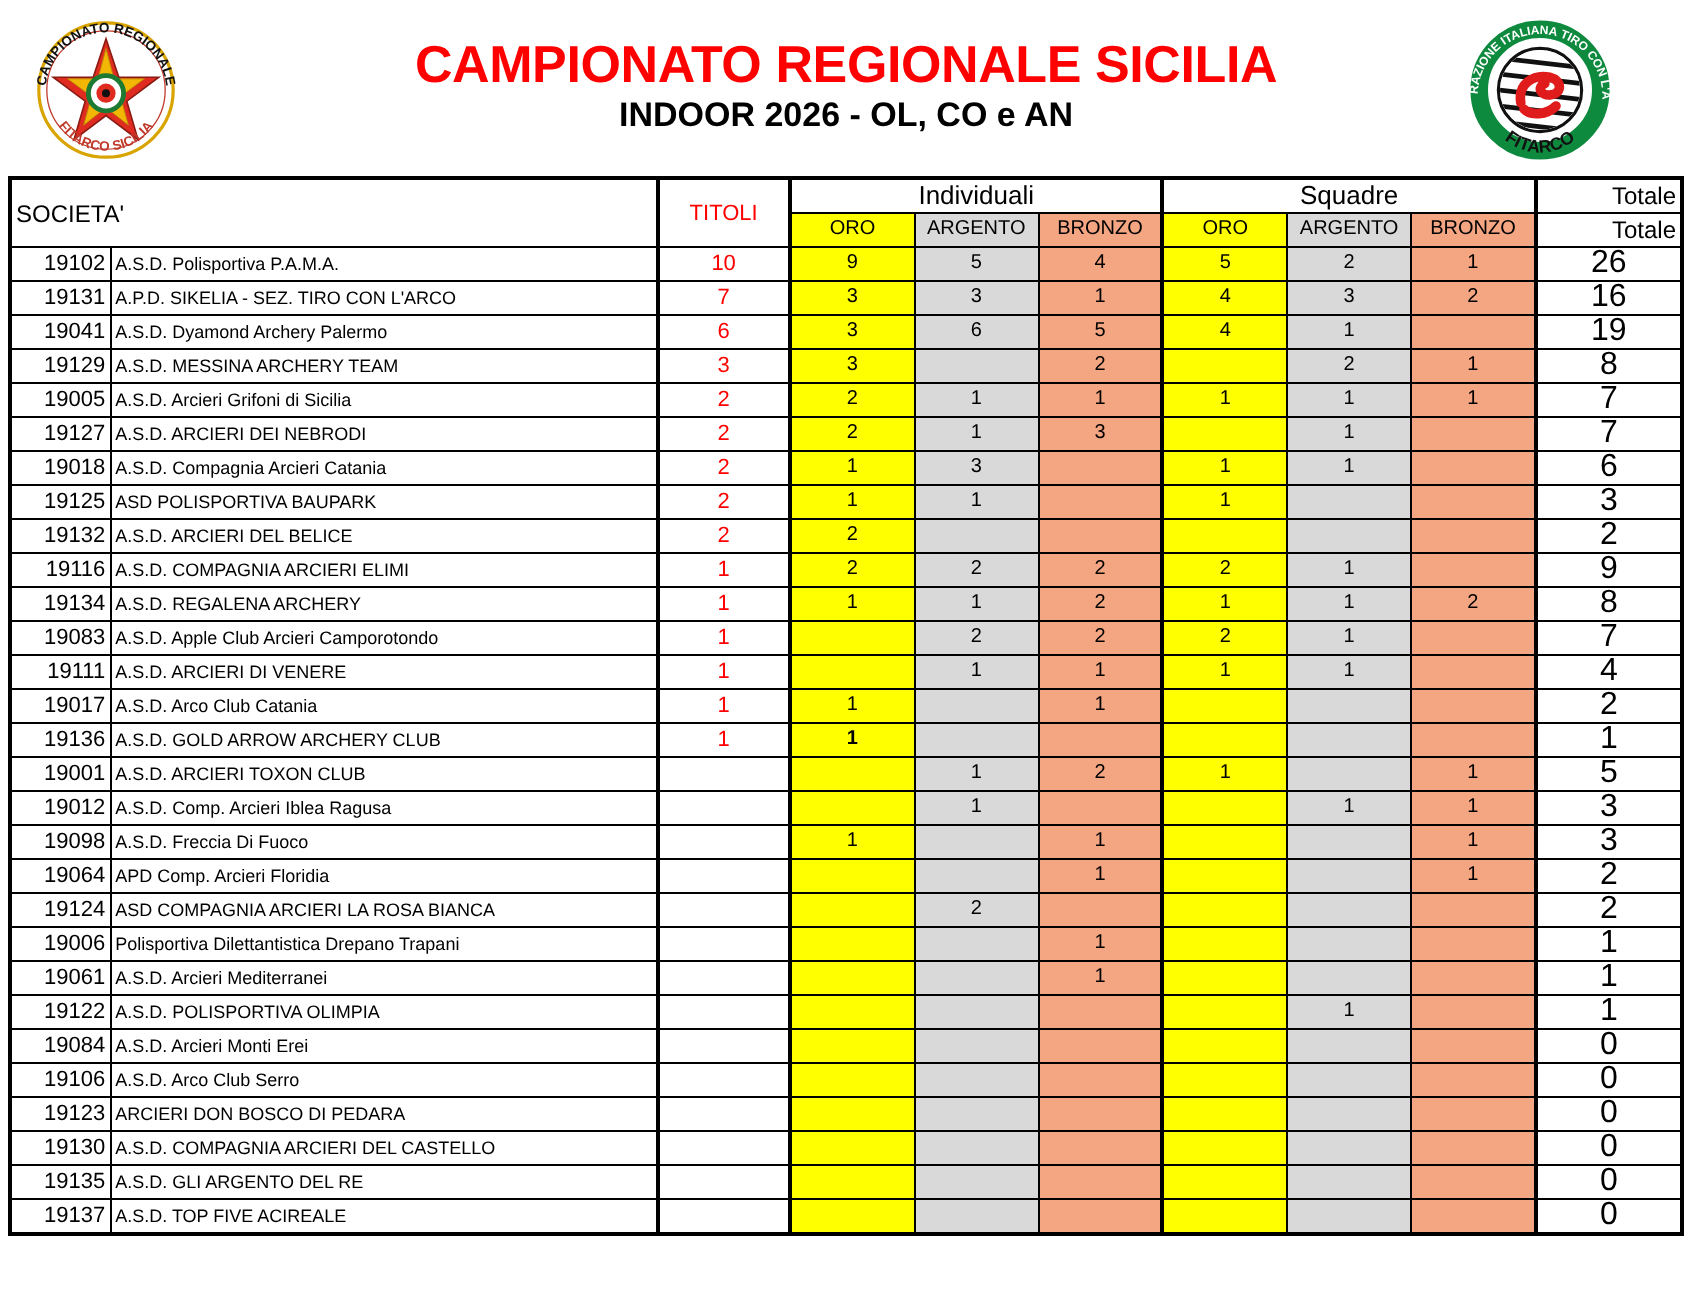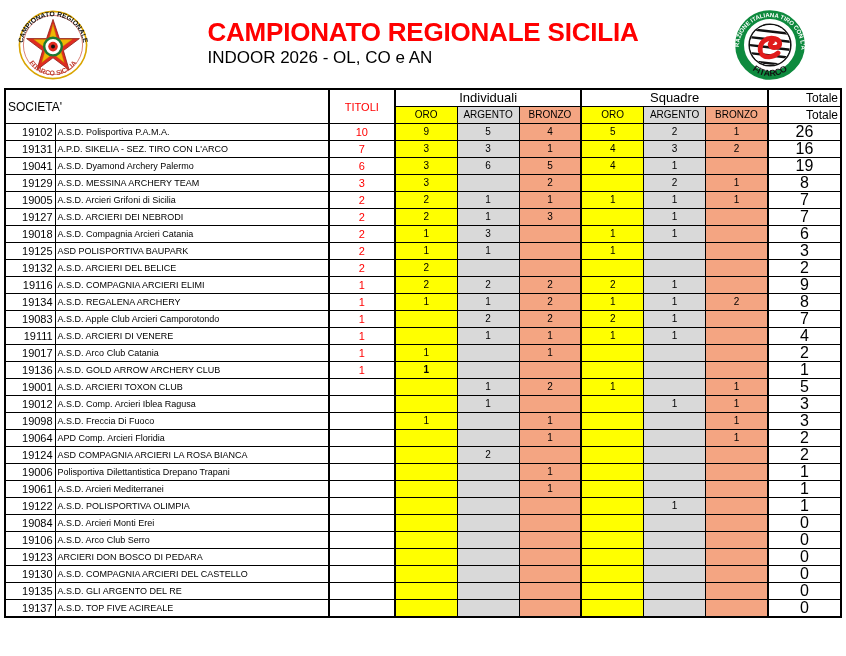--- a/index.html
+++ b/index.html
@@ -10,31 +10,31 @@
     overflow:hidden;
   }
   .page{position:relative;width:846px;height:656px;box-sizing:border-box;}
 
   
   .header{
     position:relative;
     height:86px;
     display:flex;align-items:center;justify-content:center;
   }
-  .titles{text-align:left;line-height:1.05;}
+  .titles{text-align:center;line-height:1.05;}
   .main-title{
     color:#FF0000;
     font-weight:bold;
     font-size:26px;
     letter-spacing:-0.2px;
     white-space:nowrap;
   }
   .sub-title{
     color:#000000;
-    font-weight:normal;
+    font-weight:bold;
     font-size:17px;
     margin-top:3px;
     white-space:nowrap;
   }
 
   
   .logo{position:absolute;top:5px;}
   .logo-left{left:8px;width:90px;height:80px;}
   .logo-right{right:31px;width:90px;height:80px;}
 

